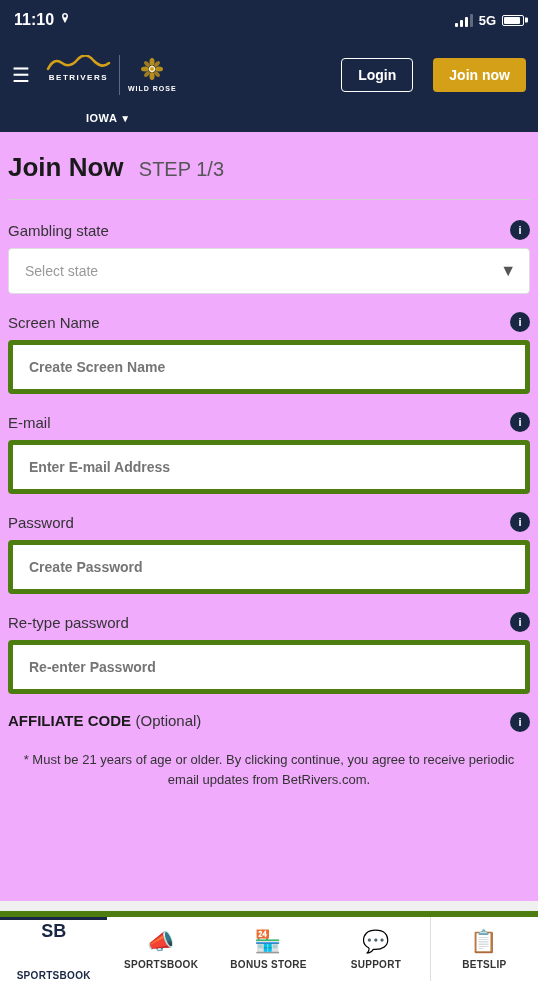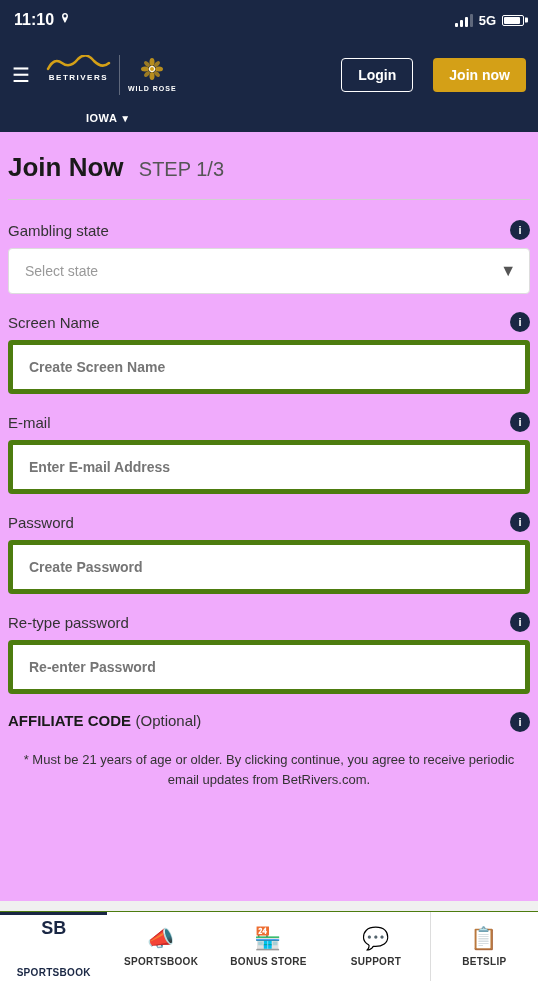--- a/index.html
+++ b/index.html
@@ -106,21 +106,21 @@
 
     
     .disclaimer {
       font-size: 13px; color: #333; text-align: center; line-height: 1.5;
       margin: 16px 0;
     }
 
     
     .bottom-nav {
       position: fixed; bottom: 0; left: 0; width: 538px;
-      background: white; display: flex; border-top: 1px solid #4d7c0f; height: 70px;
+      background: white; display: flex; border-top: 6px solid #4d7c0f; height: 70px;
     }
     .nav-item {
       flex: 1; display: flex; flex-direction: column; align-items: center;
       justify-content: center; gap: 4px; cursor: pointer; padding: 8px 4px;
     }
     .nav-item-active { border-top: 3px solid #1a2744; }
     .nav-icon { font-size: 22px; }
     .nav-label { font-size: 10px; font-weight: 600; color: #333; letter-spacing: 0.3px; }
     .nav-label-active { color: #1a2744; margin-top: 24px; }
     .betslip-item { border-left: 1px solid #ddd; }

